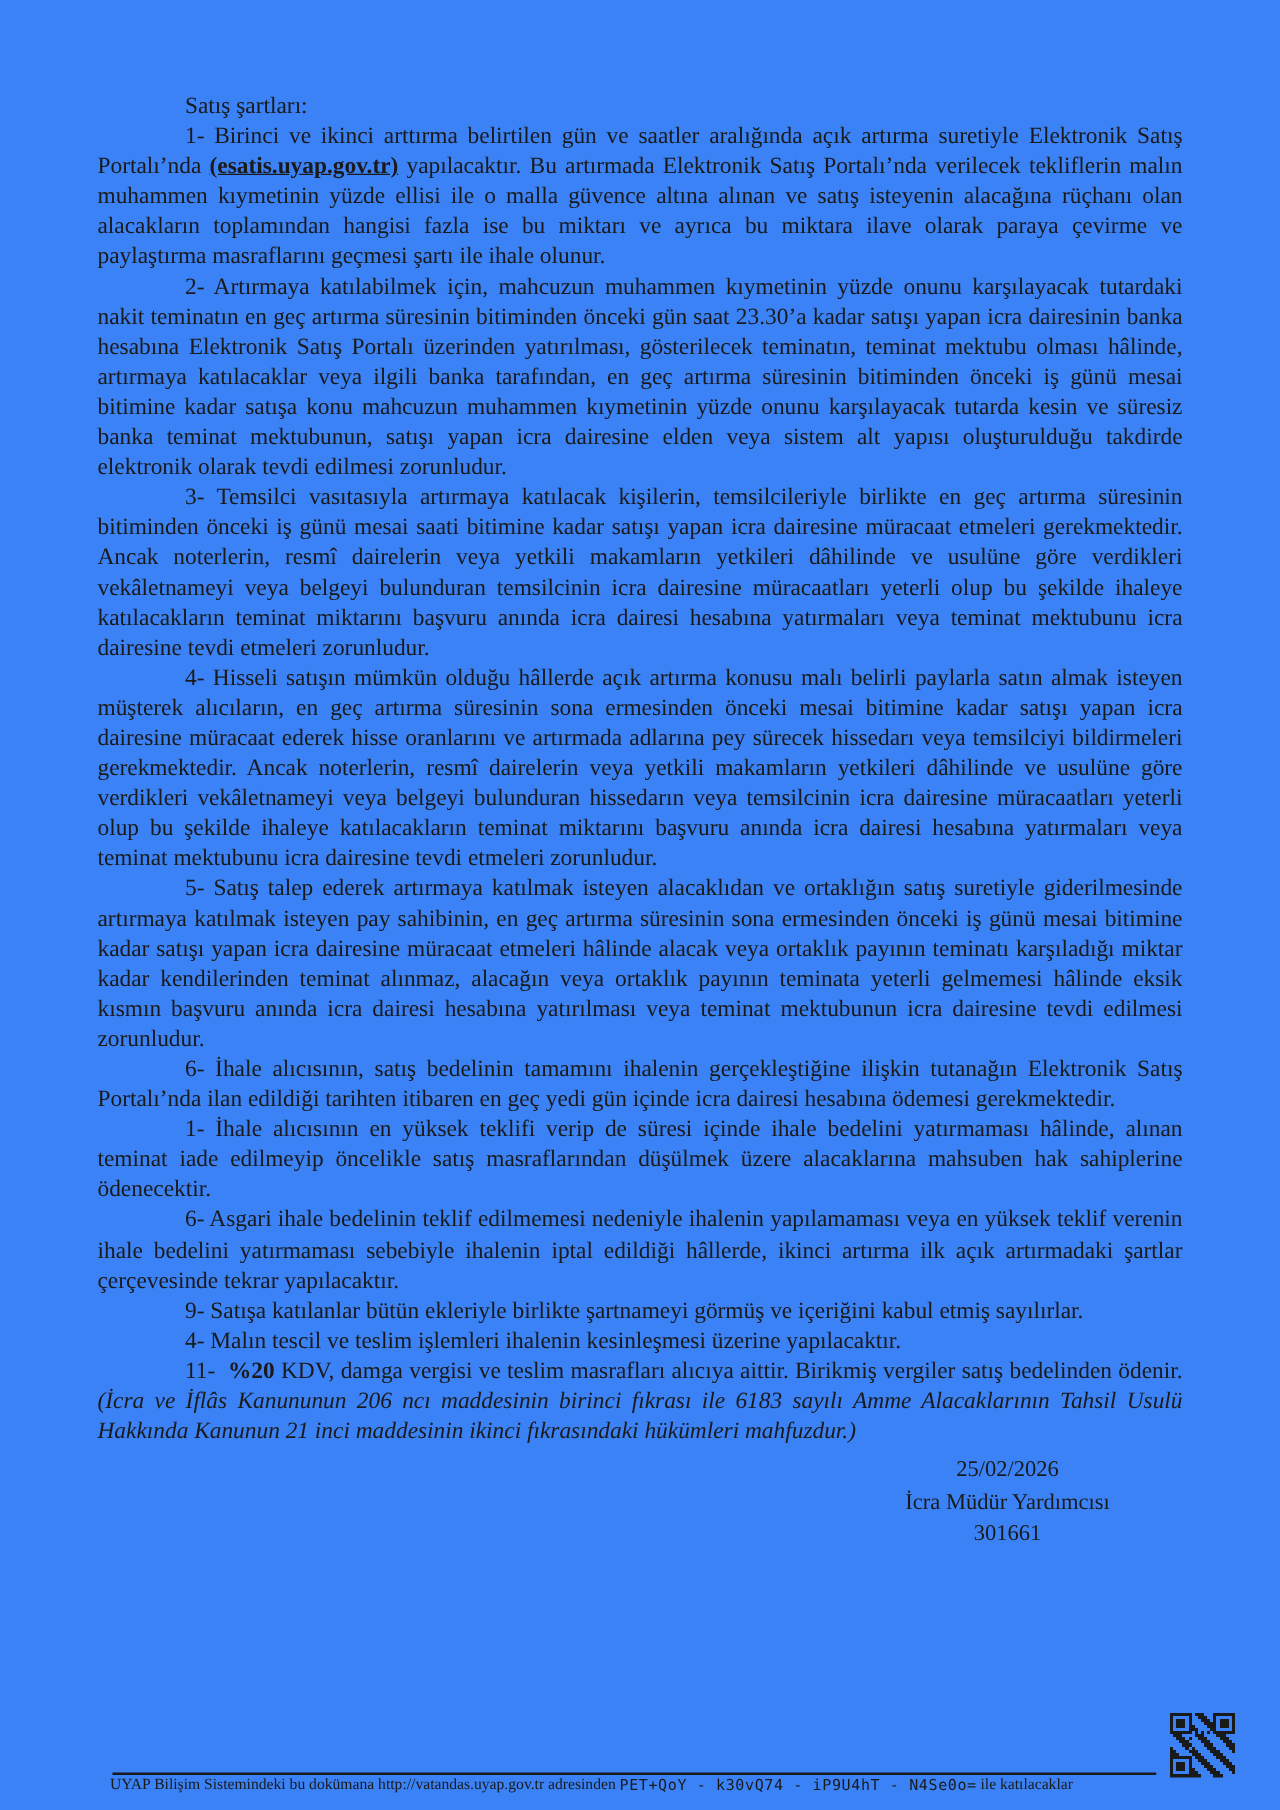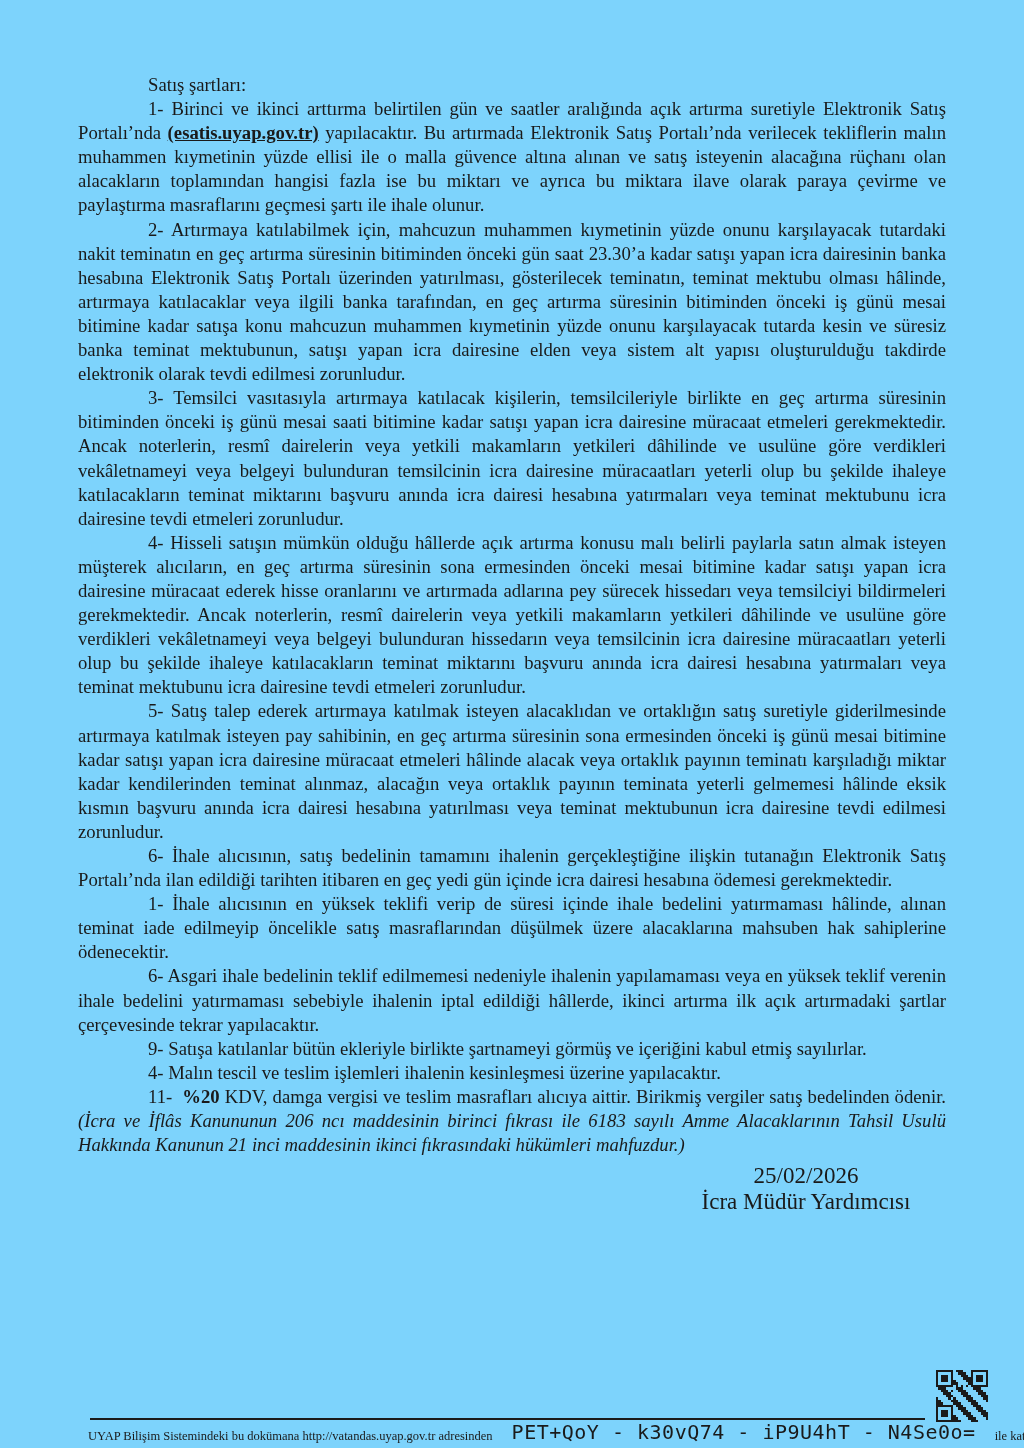--- a/index.html
+++ b/index.html
@@ -1,19 +1,19 @@
 <!DOCTYPE html>
 <html><head>
 <meta charset="utf-8">
 <style>
   html,body{margin:0;padding:0;background:#ffffff;}
   .page{
     position:relative;
     width:1024px;height:1448px;
-    background:#7dd3fc;
+    background:#3b82f6;
     color:#1a1a1a;
     font-family:"Liberation Serif", serif;
     overflow:hidden;
   }
   .content{
     position:absolute;
     left:78px;top:73px;
     width:868px;
   }
   .para{
@@ -25,45 +25,45 @@
   }
   .bold{font-weight:bold;}
   .underline{text-decoration:underline;}
   .italic{font-style:italic;}
   .signature{
     margin-top:6px;
     margin-left:auto;
     margin-right:0;
     width:280px;
     text-align:center;
-    font-size:23px;
+    font-size:18px;
     line-height:25.3px;
   }
   .footer-rule{
     position:absolute;
     left:90px;top:1418px;
     width:835px;
     border-top:2px solid #1a1a1a;
   }
   .footer-text{
     position:absolute;
     left:88px;top:1420px;
     width:840px;
     white-space:nowrap;
     display:flex;
-    align-items:flex-end;
-    gap:19px;
+    align-items:center;
+    gap:3px;
   }
   .f-small{
     font-family:"Liberation Serif", serif;
     font-size:12.5px;
   }
   .f-code{
     font-family:"DejaVu Sans Mono", monospace;
-    font-size:20px;
+    font-size:12px;
     letter-spacing:0.5px;
   }
   .qr{
     position:absolute;
     left:936px;top:1370px;
     width:52px;height:52px;
   }
 </style>
 </head>
 <body>
@@ -83,20 +83,21 @@
     <p class="para">1- İhale alıcısının en yüksek teklifi verip de süresi içinde ihale bedelini yatırmaması hâlinde, alınan teminat iade edilmeyip öncelikle satış masraflarından düşülmek üzere alacaklarına mahsuben hak sahiplerine ödenecektir.</p>
     <p class="para">6- Asgari ihale bedelinin teklif edilmemesi nedeniyle ihalenin yapılamaması veya en yüksek teklif verenin ihale bedelini yatırmaması sebebiyle ihalenin iptal edildiği hâllerde, ikinci artırma ilk açık artırmadaki şartlar çerçevesinde tekrar yapılacaktır.</p>
     <p class="para">9- Satışa katılanlar bütün ekleriyle birlikte şartnameyi görmüş ve içeriğini kabul etmiş sayılırlar.</p>
     <p class="para">4- Malın tescil ve teslim işlemleri ihalenin kesinleşmesi üzerine yapılacaktır.</p>
 
     <p class="para"><span>11- &nbsp;</span><span class="bold">%20</span><span> KDV, damga vergisi ve teslim masrafları alıcıya aittir. Birikmiş vergiler satış bedelinden ödenir. </span><span class="italic">(İcra ve İflâs Kanununun 206 ncı maddesinin birinci fıkrası ile 6183 sayılı Amme Alacaklarının Tahsil Usulü Hakkında Kanunun 21 inci maddesinin ikinci fıkrasındaki hükümleri mahfuzdur.)</span></p>
 
     <div class="signature">
       <div>25/02/2026</div>
       <div>İcra Müdür Yardımcısı</div>
+      <div>301661</div>
     </div>
 
   </div>
 
   <div class="footer-rule"></div>
 
   <div class="footer-text">
     <span class="f-small">UYAP Bilişim Sistemindeki bu dokümana http://vatandas.uyap.gov.tr adresinden</span>
     <span class="f-code">PET+QoY - k30vQ74 - iP9U4hT - N4Se0o=</span>
     <span class="f-small">ile katılacaklar</span>

